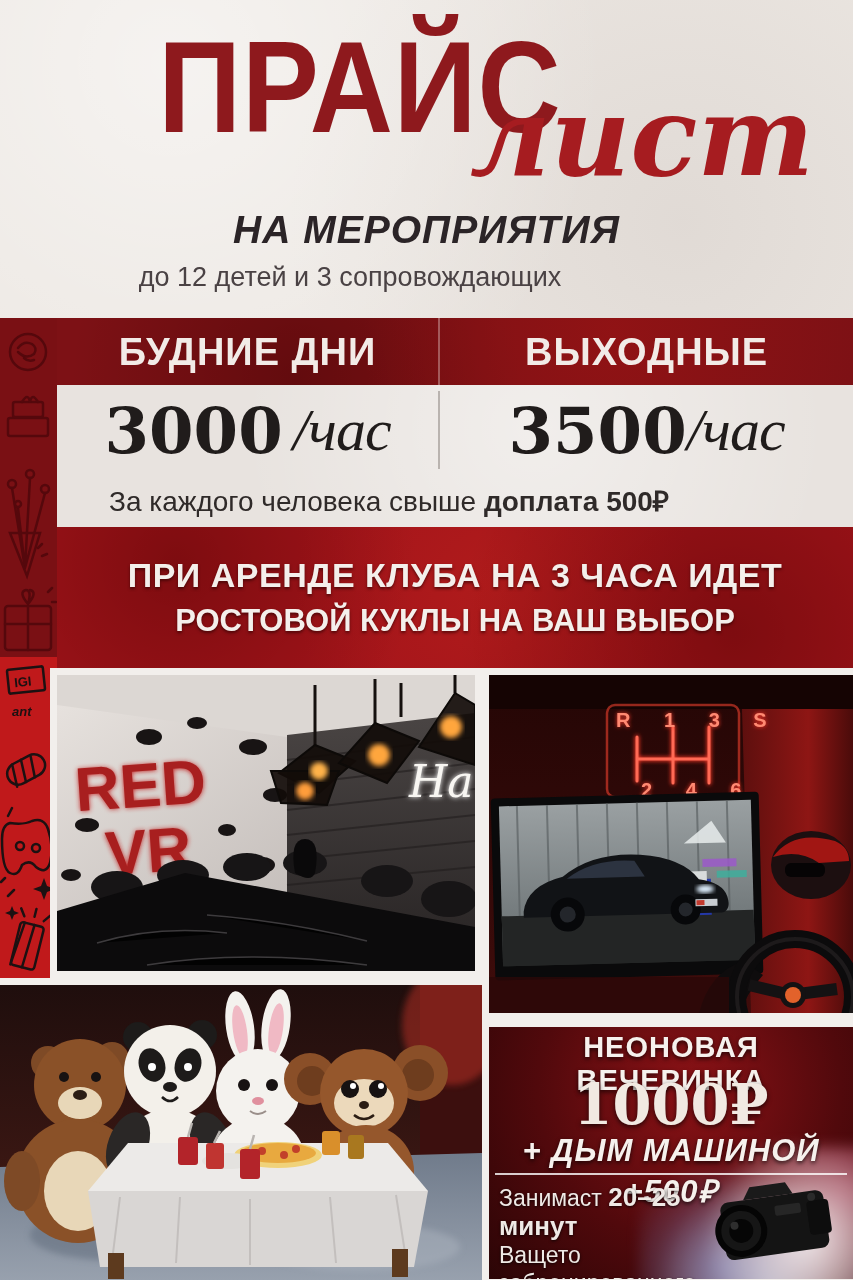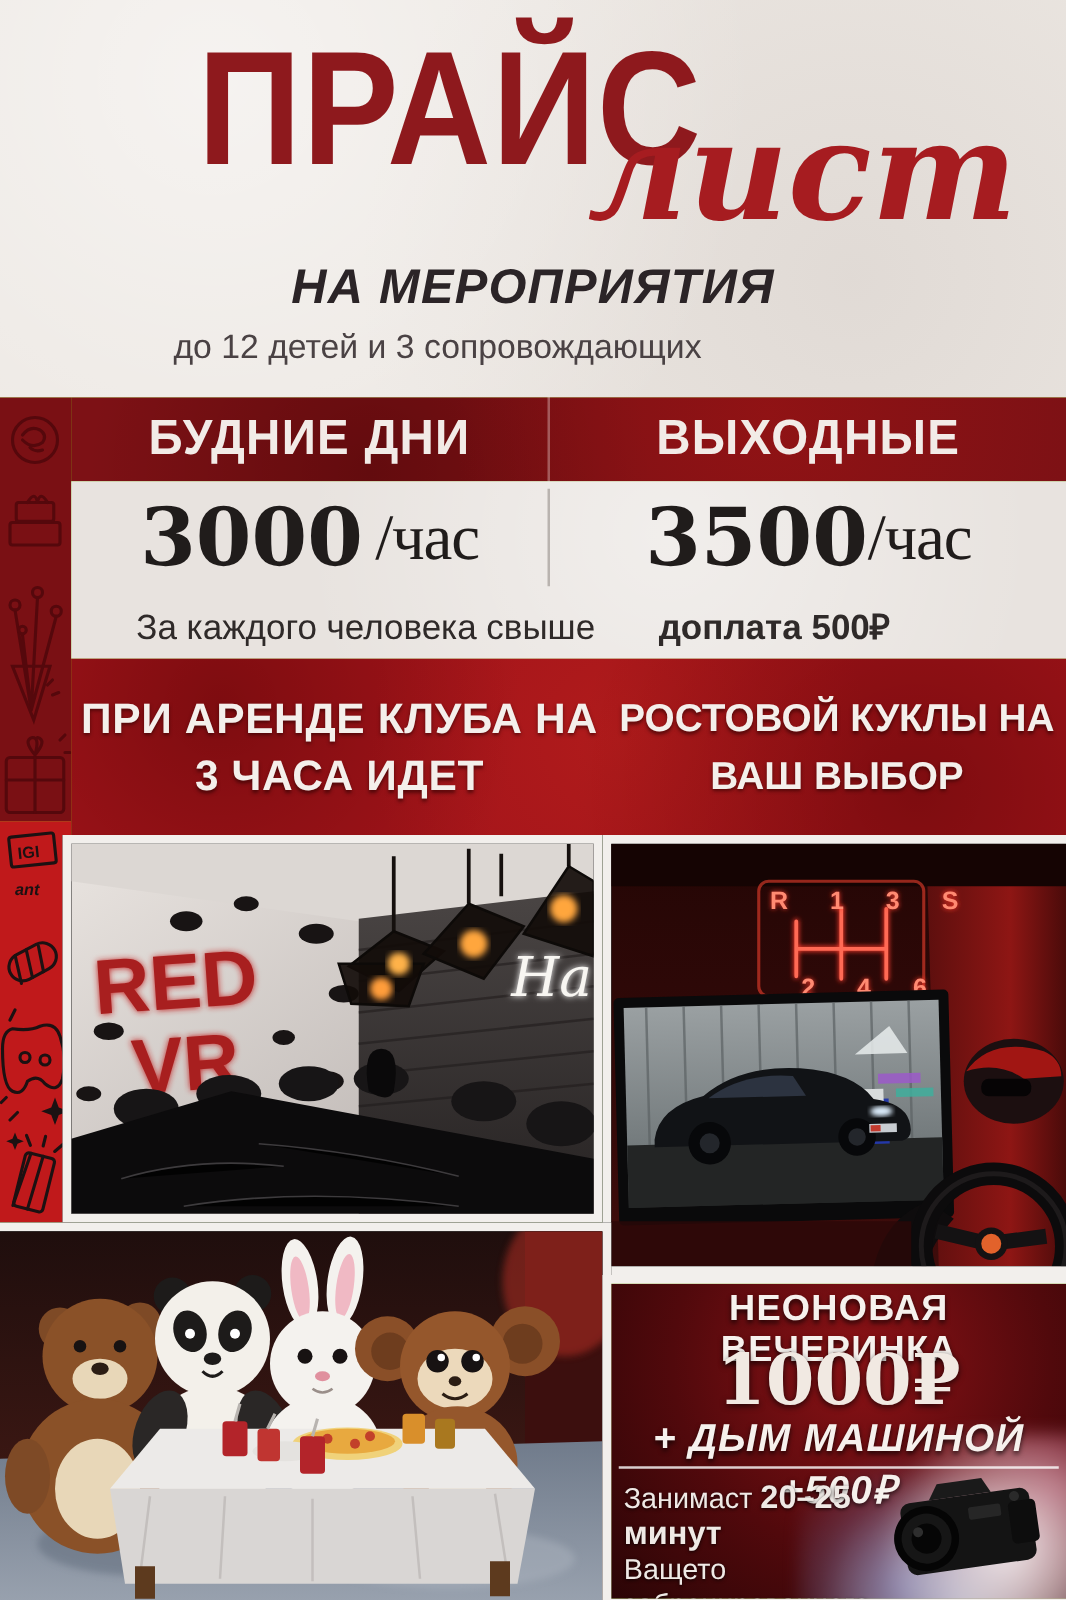--- a/index.html
+++ b/index.html
@@ -43,32 +43,32 @@
   .band .c2{width:52%;}
 
   
   .prices{left:57px;top:385px;width:796px;height:142px;
     background:radial-gradient(circle at 60% 30%, rgba(255,255,255,.4), transparent 60%),#e8e3df;}
   .price-row{position:absolute;left:0;top:6px;width:100%;height:78px;display:flex;}
   .price-cell{display:flex;align-items:center;justify-content:center;color:#201c1b;}
   .pc1{width:48%;border-right:2px solid #b9b3af;gap:10px;}
   .pc2{width:52%;}
   .price-num{font-family:"DejaVu Serif","Liberation Serif",serif;font-weight:700;font-size:64px;}
-  .price-unit{font-family:"Liberation Serif",serif;font-weight:400;font-size:52px;letter-spacing:-1px;}
+  .price-unit{font-family:"Liberation Serif",serif;font-weight:400;font-size:60px;letter-spacing:-1px;font-style:italic;}
   .surcharge{position:absolute;left:52px;top:96px;font-size:28px;color:#2f2a29;}
-  .surcharge b{font-weight:700;margin-left:43px;}
+  .surcharge b{font-weight:700;}
 
   
   .promo{left:57px;top:527px;width:796px;height:141px;
     background:
       radial-gradient(circle at 15% 25%, rgba(70,0,0,.40), transparent 35%),
       radial-gradient(circle at 85% 75%, rgba(70,0,0,.40), transparent 40%),
       radial-gradient(circle at 55% 45%, rgba(200,40,30,.35), transparent 45%),
       #a3141a;
-    display:flex;flex-direction:row;align-items:center;justify-content:center;}
+    display:flex;flex-direction:column;align-items:center;justify-content:center;}
   .promo div{color:#f4efeb;font-weight:700;text-align:center;line-height:46px;
     text-shadow:0 2px 3px rgba(40,0,0,.6);}
   .promo .l1,.promo .l2{font-size:34px;letter-spacing:.5px;}
   .promo .l3{font-size:31px;}
 
   
   .photo{border:7px solid #f2efec;box-sizing:border-box;overflow:hidden;background:#000;}
   .ph1{left:50px;top:668px;width:432px;height:310px;}
   .ph2{left:482px;top:668px;width:378px;height:352px;}
   .ph3{left:-7px;top:978px;width:496px;height:310px;}

